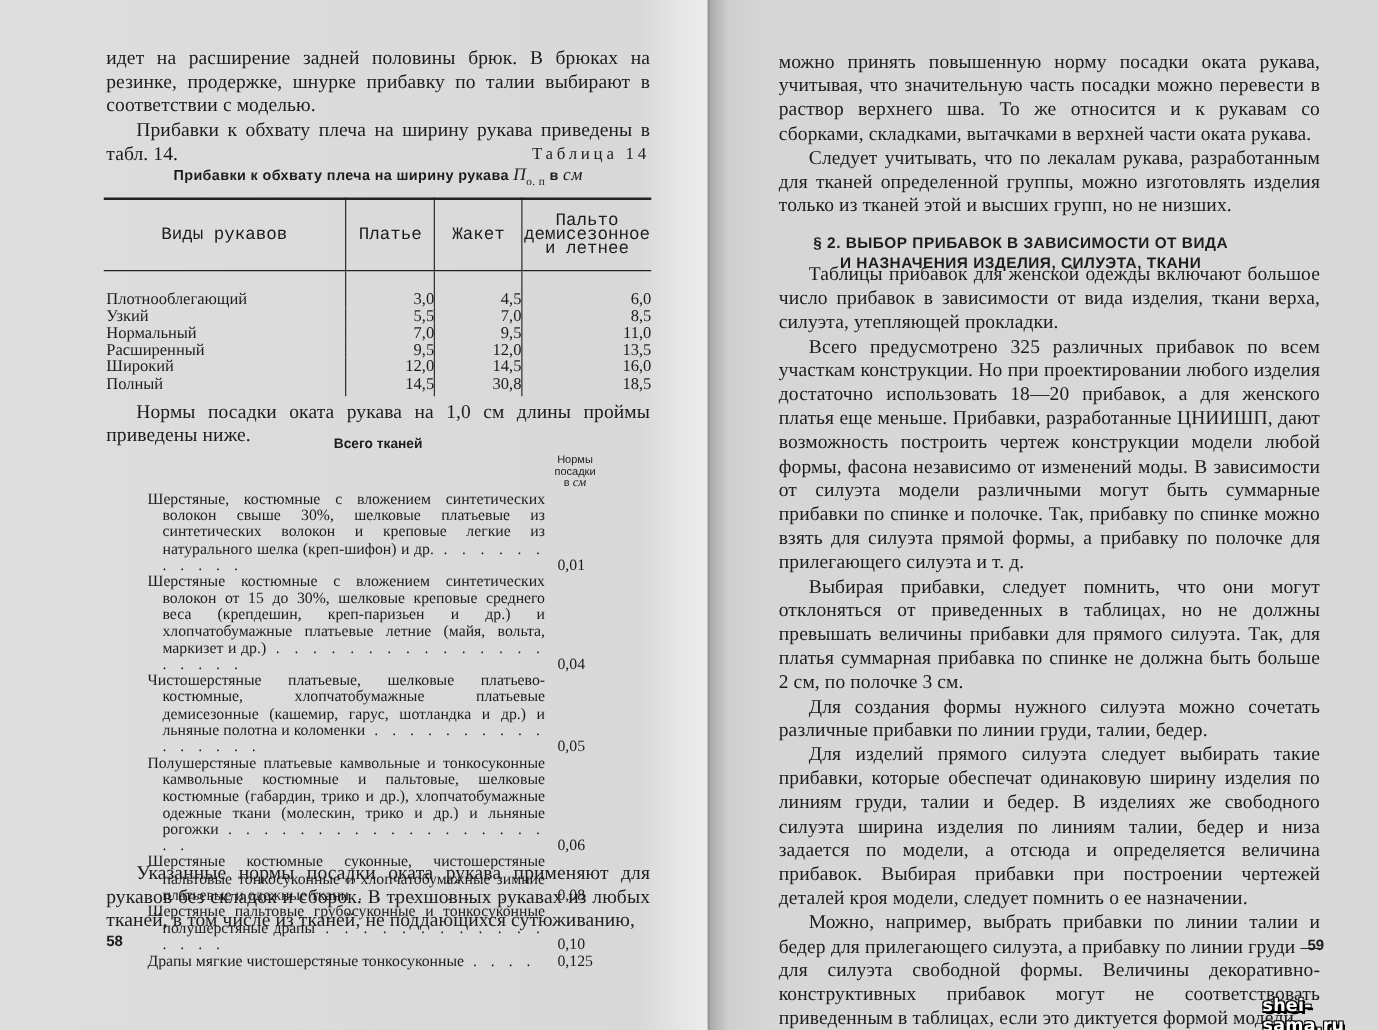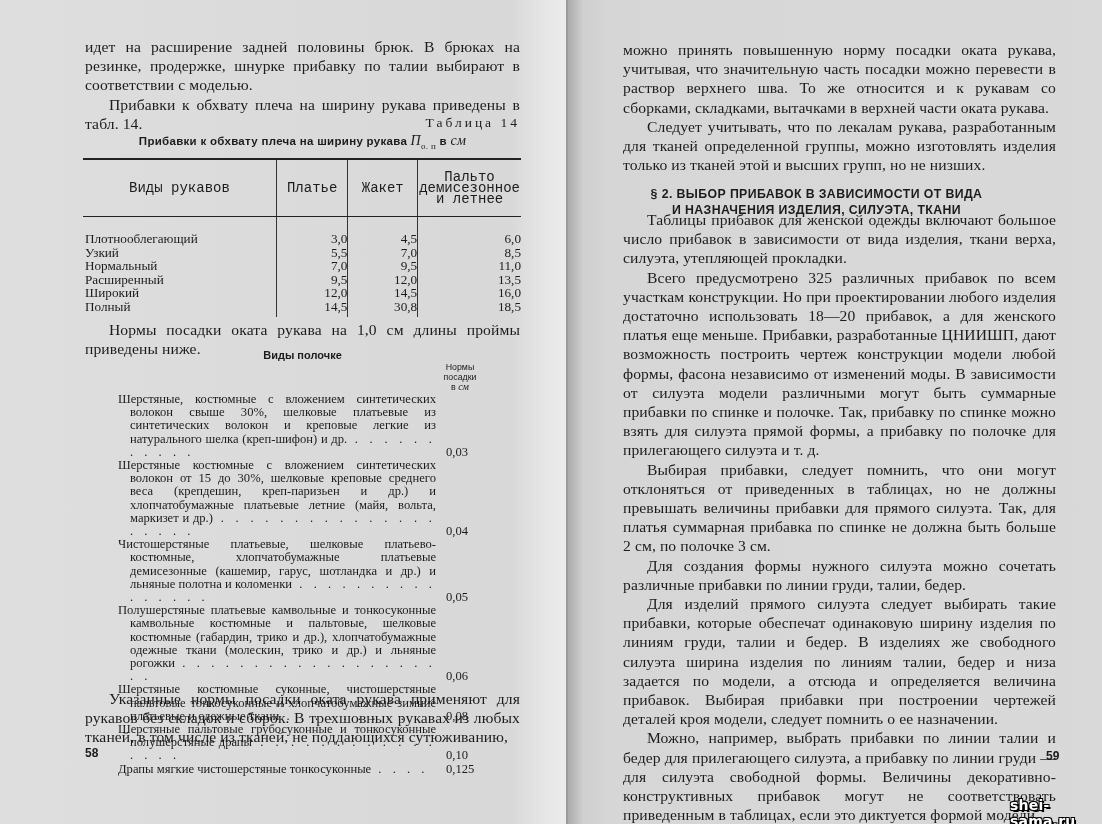--- a/index.html
+++ b/index.html
@@ -132,29 +132,29 @@
       <td class="num">30,8</td>
       <td class="num">18,5</td>
     </tr>
   </tbody>
 </table>
 
 <div class="text" id="lp-norms">
   <p class="ind">Нормы посадки оката рукава на 1,0 см длины проймы приведены ниже.</p>
 </div>
 
-<div id="fab-head">Виды полочке</div>
+<div id="fab-head">Всего тканей</div>
 <div id="fab-colhead">
   <div>Нормы</div>
   <div>посадки</div>
   <div><span>в</span> <span class="it">см</span></div>
 </div>
 
 <div class="fab-list">
-  <div class="fab-item"><span>Шерстяные, костюмные с вложением синтетических волокон свыше 30%, шелковые платьевые из синтетических волокон и креповые легкие из натурального шелка (креп-шифон) и др.</span><span class="leader"> . . . . . . . . . . .</span><span class="val">0,03</span></div>
+  <div class="fab-item"><span>Шерстяные, костюмные с вложением синтетических волокон свыше 30%, шелковые платьевые из синтетических волокон и креповые легкие из натурального шелка (креп-шифон) и др.</span><span class="leader"> . . . . . . . . . . .</span><span class="val">0,01</span></div>
   <div class="fab-item"><span>Шерстяные костюмные с вложением синтетических волокон от 15 до 30%, шелковые креповые среднего веса (крепдешин, креп-паризьен и др.) и хлопчатобумажные платьевые летние (майя, вольта, маркизет и др.)</span><span class="leader"> . . . . . . . . . . . . . . . . . . . .</span><span class="val">0,04</span></div>
   <div class="fab-item"><span>Чистошерстяные платьевые, шелковые платьево-костюмные, хлопчатобумажные платьевые демисезонные (кашемир, гарус, шотландка и др.) и льняные полотна и коломенки</span><span class="leader"> . . . . . . . . . . . . . . . .</span><span class="val">0,05</span></div>
   <div class="fab-item"><span>Полушерстяные платьевые камвольные и тонкосуконные камвольные костюмные и пальтовые, шелковые костюмные (габардин, трико и др.), хлопчатобумажные одежные ткани (молескин, трико и др.) и льняные рогожки</span><span class="leader"> . . . . . . . . . . . . . . . . . . . .</span><span class="val">0,06</span></div>
   <div class="fab-item"><span>Шерстяные костюмные суконные, чистошерстяные пальтовые тонкосуконные и хлопчатобумажные зимние платьевые и одежные ткани</span><span class="leader"> . . . . . . . . .</span><span class="val">0,08</span></div>
   <div class="fab-item"><span>Шерстяные пальтовые грубосуконные и тонкосуконные полушерстяные драпы</span><span class="leader"> . . . . . . . . . . . . . . . .</span><span class="val">0,10</span></div>
   <div class="fab-item"><span>Драпы мягкие чистошерстяные тонкосуконные</span><span class="leader"> . . . .</span><span class="val">0,125</span></div>
 </div>
 
 <div class="text" id="lp-outro">
   <p class="ind">Указанные нормы посадки оката рукава применяют для рукавов без складок и сборок. В трехшовных рукавах из любых тканей, в том числе из тканей, не поддающихся сутюживанию,</p>

